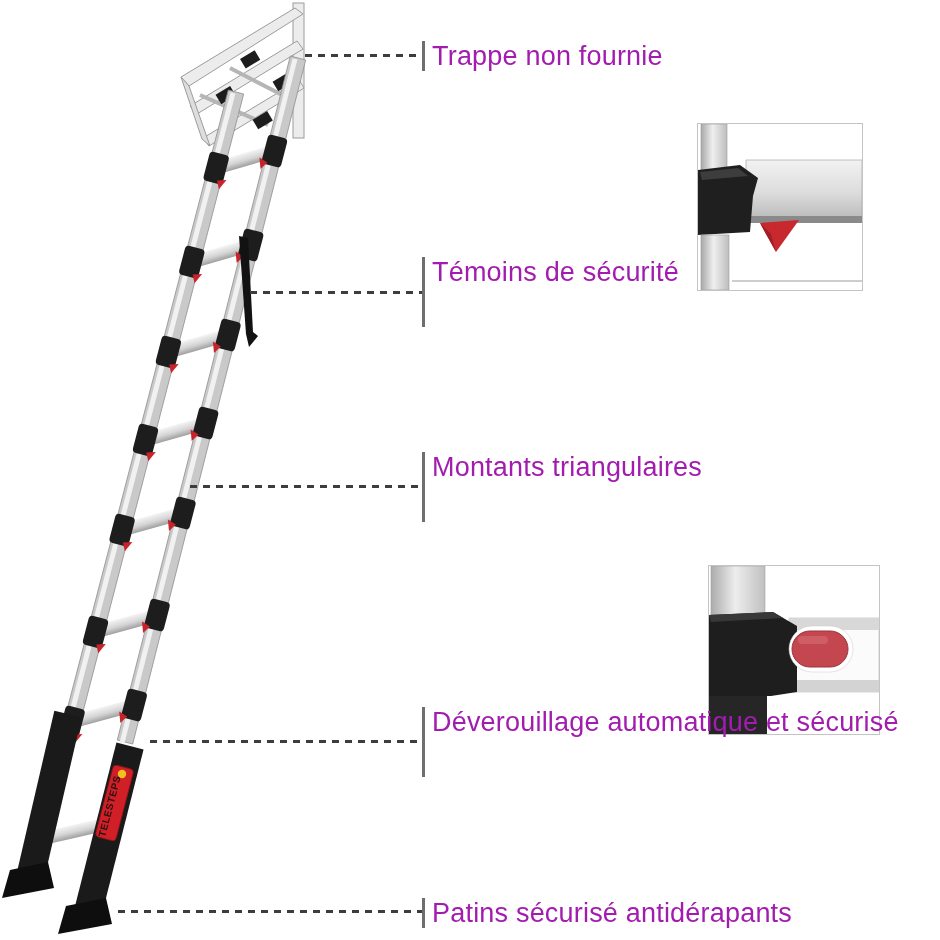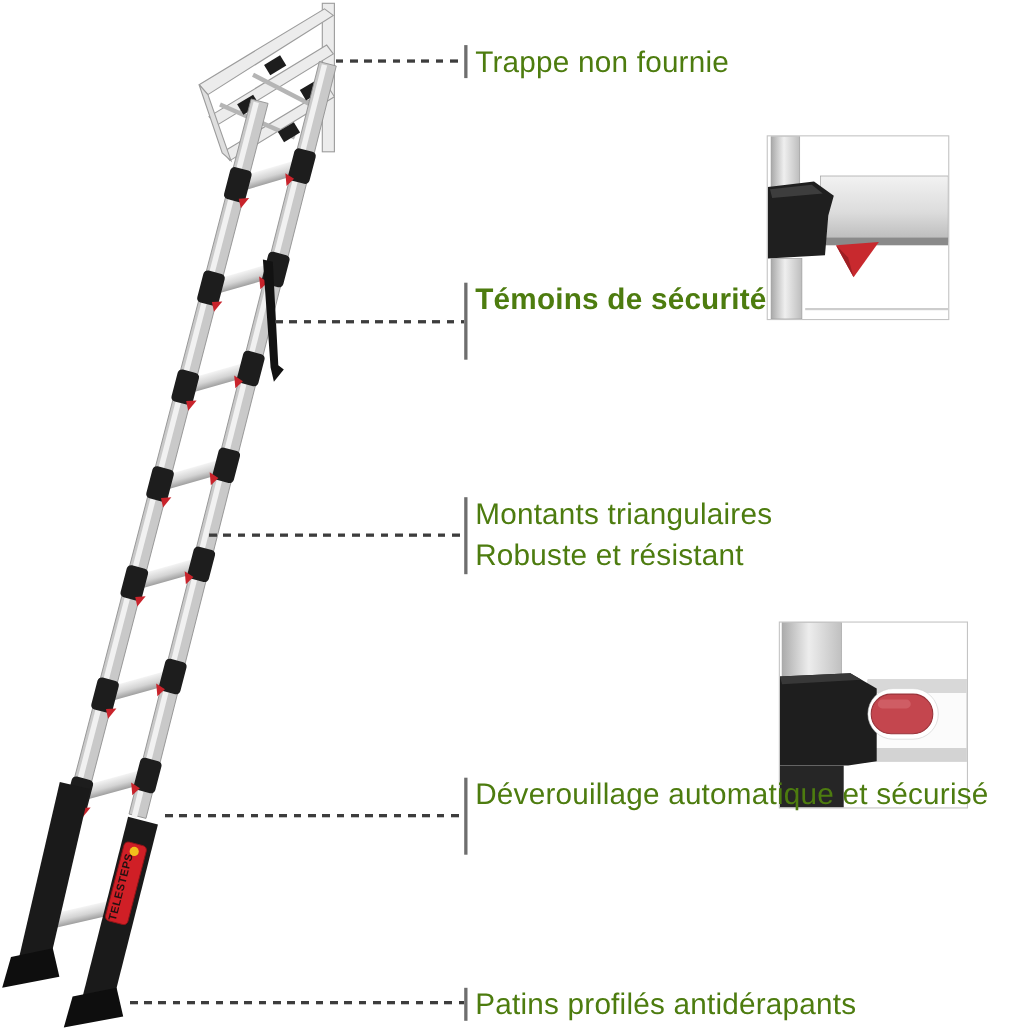--- a/index.html
+++ b/index.html
@@ -9,21 +9,21 @@
     font-family:"Liberation Sans", sans-serif;
   }
   .dash{
     position:absolute;height:3px;
     background:repeating-linear-gradient(90deg,#3d3d3d 0 7px,transparent 7px 13px);
   }
   .tick{
     position:absolute;width:3px;background:#6e6e6e;
   }
   .label{
-    position:absolute;left:432px;color:#4d7c0f;font-size:27px;line-height:38px;
+    position:absolute;left:432px;color:#a21caf;font-size:27px;line-height:38px;
     white-space:nowrap;letter-spacing:0.2px;
   }
   .label span{display:block;}
   .label span:empty{display:none;}
   .inset{
     position:absolute;background:#ffffff;border:1px solid #c4c4c4;box-sizing:content-box;
   }
   svg{display:block;}
   #ladder-art{position:absolute;left:0;top:0;}
 </style>
@@ -181,35 +181,34 @@
 
 <div class="dash" style="left:305px;top:54px;width:116px;"></div>
 <div class="tick" style="left:422px;top:41px;height:30px;"></div>
 <div class="label" style="top:37px;">
   <span>Trappe non fournie</span>
 
 </div>
 
 <div class="dash" style="left:250px;top:291px;width:172px;"></div>
 <div class="tick" style="left:422px;top:257px;height:70px;"></div>
-<div class="label" style="top:253px;font-weight:bold;">
+<div class="label" style="top:253px;">
   <span>Témoins de sécurité</span>
 </div>
 
 <div class="dash" style="left:190px;top:485px;width:232px;"></div>
 <div class="tick" style="left:422px;top:452px;height:70px;"></div>
 <div class="label" style="top:448px;">
   <span>Montants triangulaires</span>
-  <span>Robuste et résistant</span>
 </div>
 
 <div class="dash" style="left:150px;top:740px;width:272px;"></div>
 <div class="tick" style="left:422px;top:707px;height:70px;"></div>
 <div class="label" style="top:703px;">
   <span>Déverouillage automatique et sécurisé</span>
 </div>
 
 <div class="dash" style="left:118px;top:910px;width:304px;"></div>
 <div class="tick" style="left:422px;top:898px;height:30px;"></div>
 <div class="label" style="top:894px;">
-  <span>Patins profilés antidérapants</span>
+  <span>Patins sécurisé antidérapants</span>
 
 </div>
 
 </body></html>

